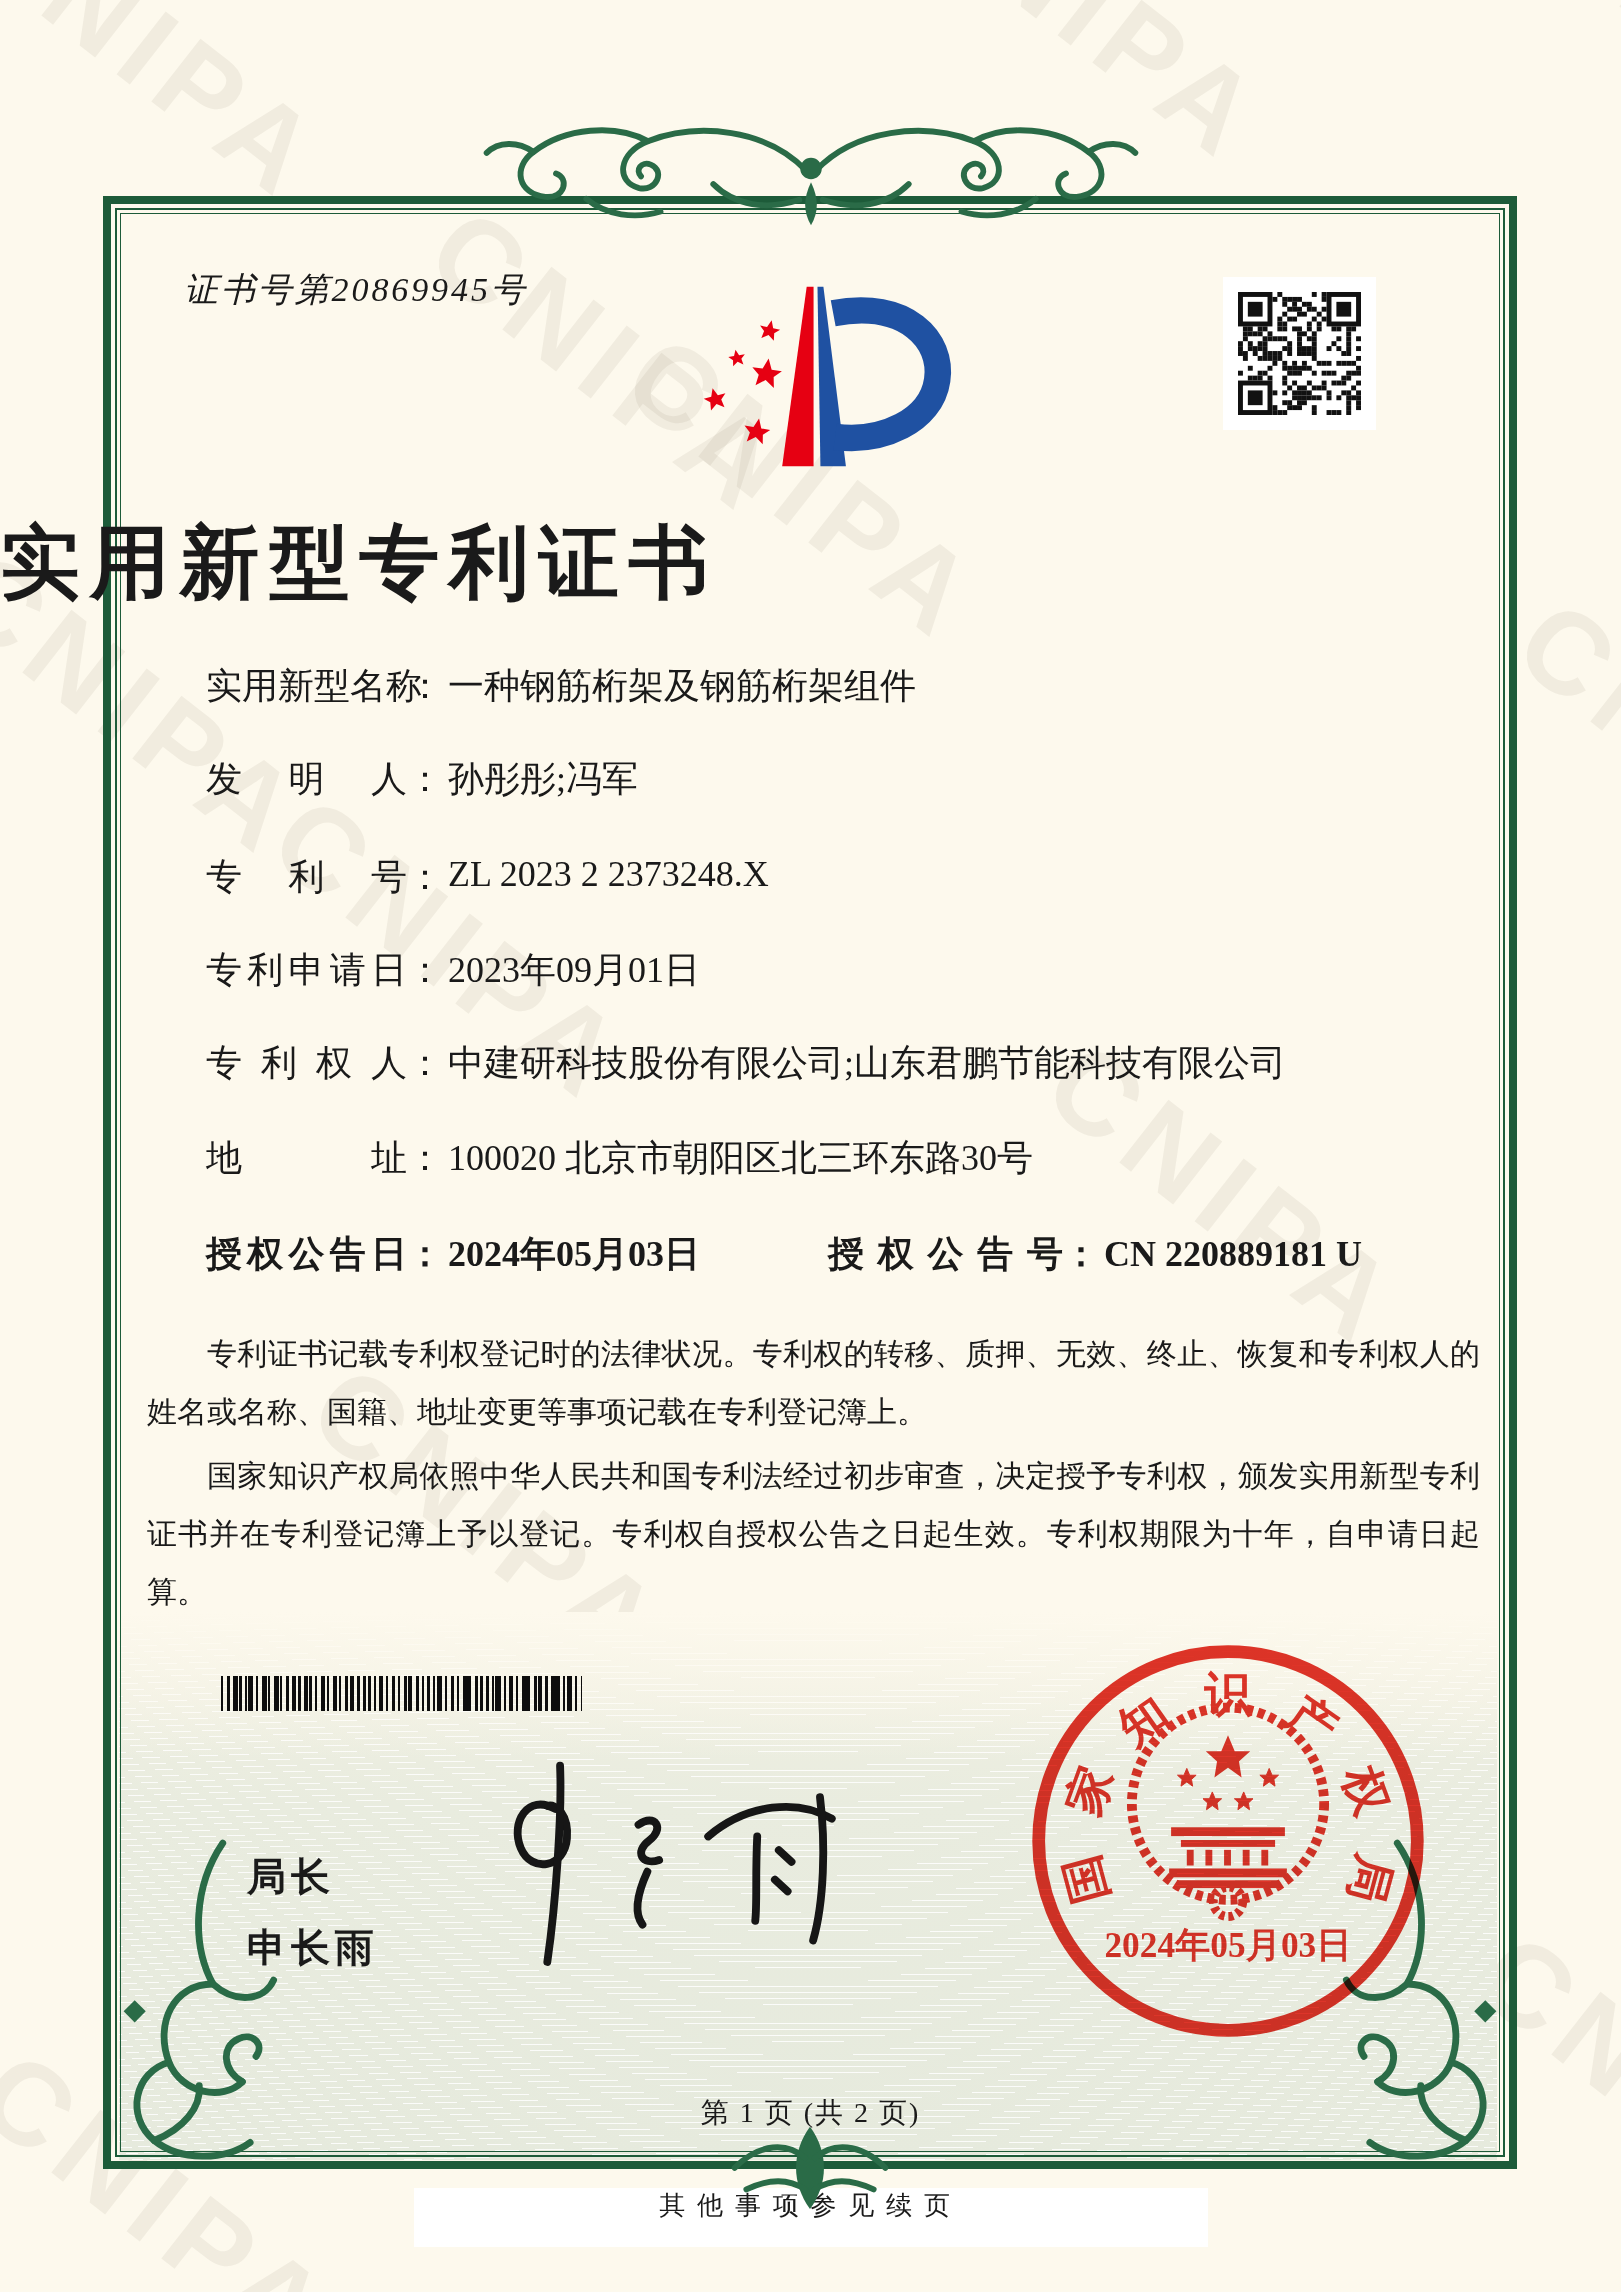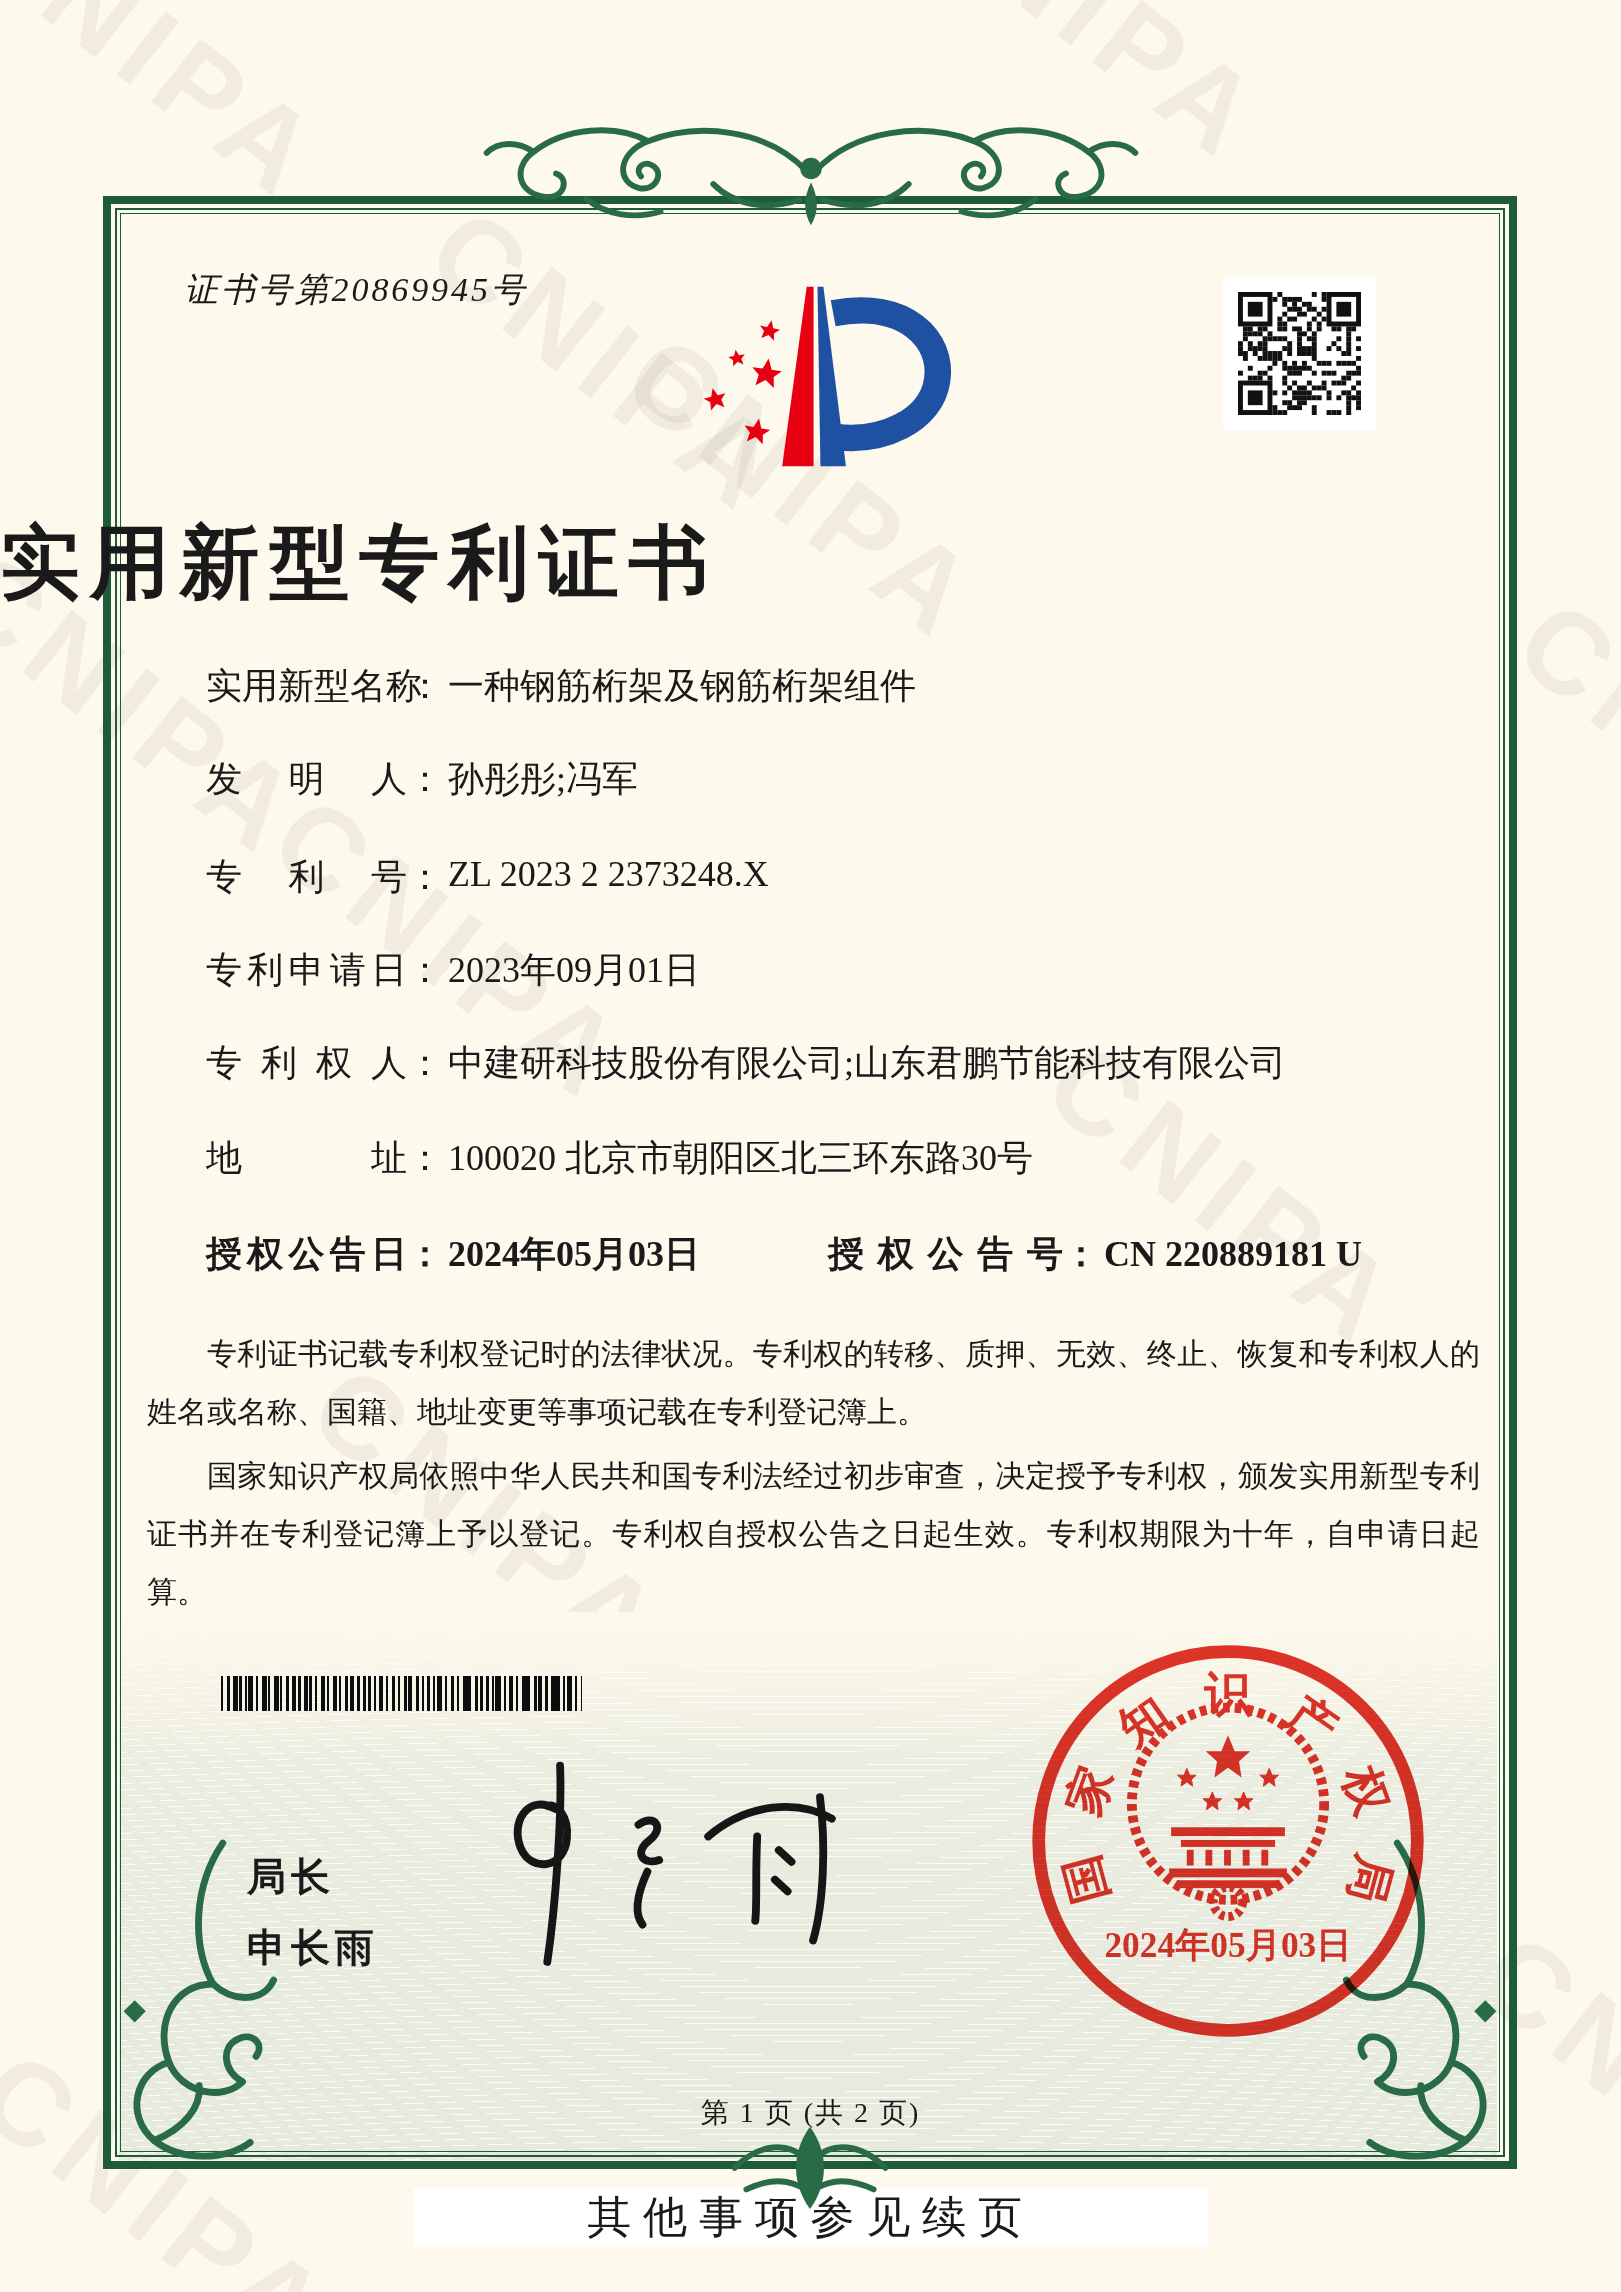--- a/index.html
+++ b/index.html
@@ -89,22 +89,22 @@
   .seal { position:absolute; z-index:7; left:1022px; top:1635px; width:412px; height:412px; opacity:0.95; mix-blend-mode:multiply; }
   .seal text { font-family:"Liberation Serif","DejaVu Serif",serif; font-weight:700; }
   
   .page-num {
     position:absolute; z-index:5; left:0; top:2094px; width:1621px;
     text-align:center; font-size:28px; letter-spacing:2px;
   }
   .cont-box {
     position:absolute; z-index:5; left:50%; transform:translateX(-50%);
     top:2188px; width:794px; height:59px; background:#ffffff;
-    display:flex; align-items:flex-end; justify-content:center;
-    font-size:44px; letter-spacing:11.8px;
+    display:flex; align-items:flex-start; justify-content:center;
+    font-size:26px; letter-spacing:11.8px;
   }
 </style>
 </head>
 <body>
 
 <div class="page">
 
   <span class="wm" style="left:-59px;top:-19.6px;">CNIPA</span>
   <span class="wm" style="left:882px;top:-59px;">CNIPA</span>
   <span class="wm" style="left:1519px;top:-29px;">CNIPA</span>

